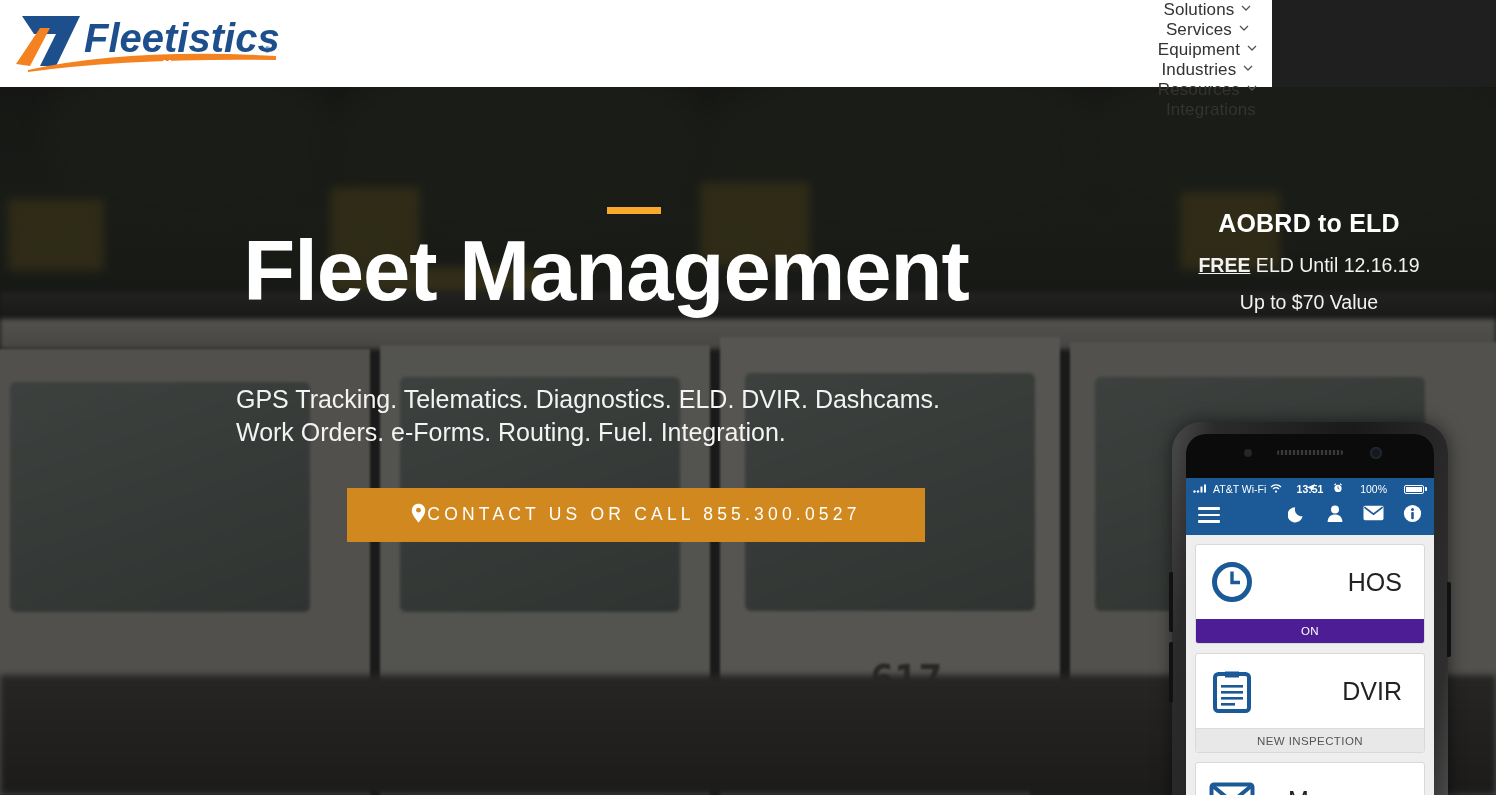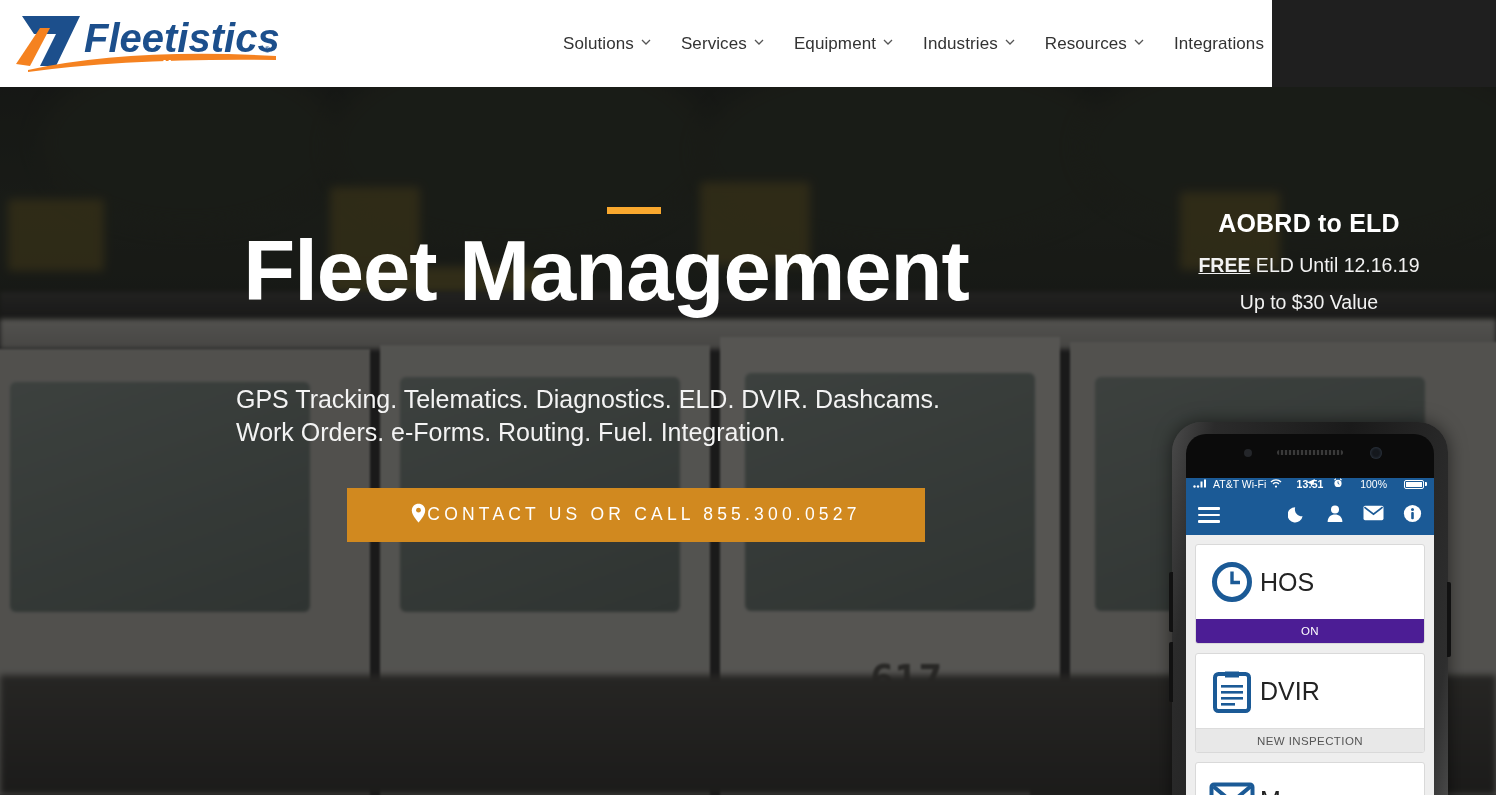--- a/index.html
+++ b/index.html
@@ -14,21 +14,21 @@
   .site-header{
     position:absolute; top:0; left:0;
     width:1272px; height:87px;
     background:#ffffff;
     display:flex; align-items:center;
     z-index:40;
   }
   .logo-wrap{ position:absolute; left:10px; top:8px; width:270px; height:66px; }
   .nav{
     position:absolute; right:0; top:0; height:87px;
-    display:flex; align-items:center; gap:0;
+    display:flex; align-items:center; gap:0;flex-direction:column;
   }
   .nav-item{
     display:flex; align-items:center; gap:7px;
     padding:0 15px;
     font-size:17px; color:#333333; letter-spacing:.1px;
     cursor:pointer; white-space:nowrap;
   }
   .nav-item:last-child{ padding-right:8px; }
   .chev{ display:inline-block; width:10px; height:10px; position:relative; top:-2px; }
   .chev svg{ display:block; }
@@ -120,21 +120,21 @@
     position:absolute; left:50%; transform:translateX(-50%); top:16px;
     width:66px; height:5px; border-radius:3px;
     background:repeating-linear-gradient(90deg,#3a3a3a 0 2px,#111 2px 4px);
   }
   .sensor{ position:absolute; top:15px; left:58px; width:8px; height:8px;
            border-radius:50%; background:#24262a; }
   .front-cam{ position:absolute; top:13px; right:52px; width:12px; height:12px;
               border-radius:50%; background:#15181d; box-shadow:inset 0 0 3px #3b4654;}
   .statusbar{
     height:17px; background:#1b5a96; color:#fff; font-size:10.5px;
-    display:flex; align-items:flex-start; padding:0 7px; position:relative;
+    display:flex; align-items:flex-end; padding:0 7px; position:relative;
   }
   .sb-left{ display:flex; align-items:center; gap:4px; }
   .sb-mid{ position:absolute; left:50%; transform:translateX(-50%); font-weight:bold; }
   .sb-right{ margin-left:auto; display:flex; align-items:center; gap:17px; }
   .batt{ width:20px; height:9px; border:1px solid #fff; border-radius:2px; position:relative; }
   .batt::after{ content:""; position:absolute; left:1px; top:1px; bottom:1px; right:1px; background:#fff;}
   .batt-cap{ width:2px; height:4px; background:#fff; border-radius:0 1px 1px 0; margin-left:1px; }
   .appbar{
     height:40px; background:#1b5a96;
     display:flex; align-items:center; padding:0 12px;
@@ -146,21 +146,21 @@
   .app-body{ background:#eeeeee; padding:9px 9px 0 9px; height:calc(100% - 101px); }
   .card{
     background:#ffffff; border:1px solid #d9d9d9; border-radius:3px;
     margin-bottom:9px; overflow:hidden;
   }
   .card-main{
     height:74px; display:flex; align-items:center; padding:0 8px;
   }
   .card-icon{ width:56px; display:flex; align-items:center; justify-content:center; }
   .card-title{
-    flex:1; text-align:left; font-size:25px; color:#222; padding-right:14px;
+    flex:1; text-align:right; font-size:25px; color:#222; padding-right:14px;
     font-weight:400;
   }
   .card-foot{
     height:24px; display:flex; align-items:center; justify-content:center;
     font-size:11.5px; letter-spacing:.4px;
   }
   .foot-on{ background:#4c1d95; color:#ffffff;text-align:center; }
   .foot-gray{ background:#e8e8e8; color:#555555; border-top:1px solid #dcdcdc; }
   .vol-btn{ position:absolute; left:-3px; width:4px; background:#111; border-radius:2px 0 0 2px;}
   .pwr-btn{ position:absolute; right:-3px; width:4px; background:#111; border-radius:0 2px 2px 0;}
@@ -298,21 +298,21 @@
       </span>
       <span class="cta-label">CONTACT US OR CALL 855.300.0527</span>
     </div>
   </div>
 
   <div class="promo">
     <div class="promo-h">AOBRD to ELD</div>
     <div class="promo-l2">
       <b>FREE</b><span> ELD Until 12.16.19</span>
     </div>
-    <div class="promo-l3">Up to $30 Value</div>
+    <div class="promo-l3">Up to $70 Value</div>
   </div>
 
   <div class="phone">
     <div class="phone-body"></div>
     <div class="vol-btn" style="top:150px; height:60px;"></div>
     <div class="vol-btn" style="top:220px; height:60px;"></div>
     <div class="pwr-btn" style="top:160px; height:75px;"></div>
 
     <div class="phone-screenarea">
 

